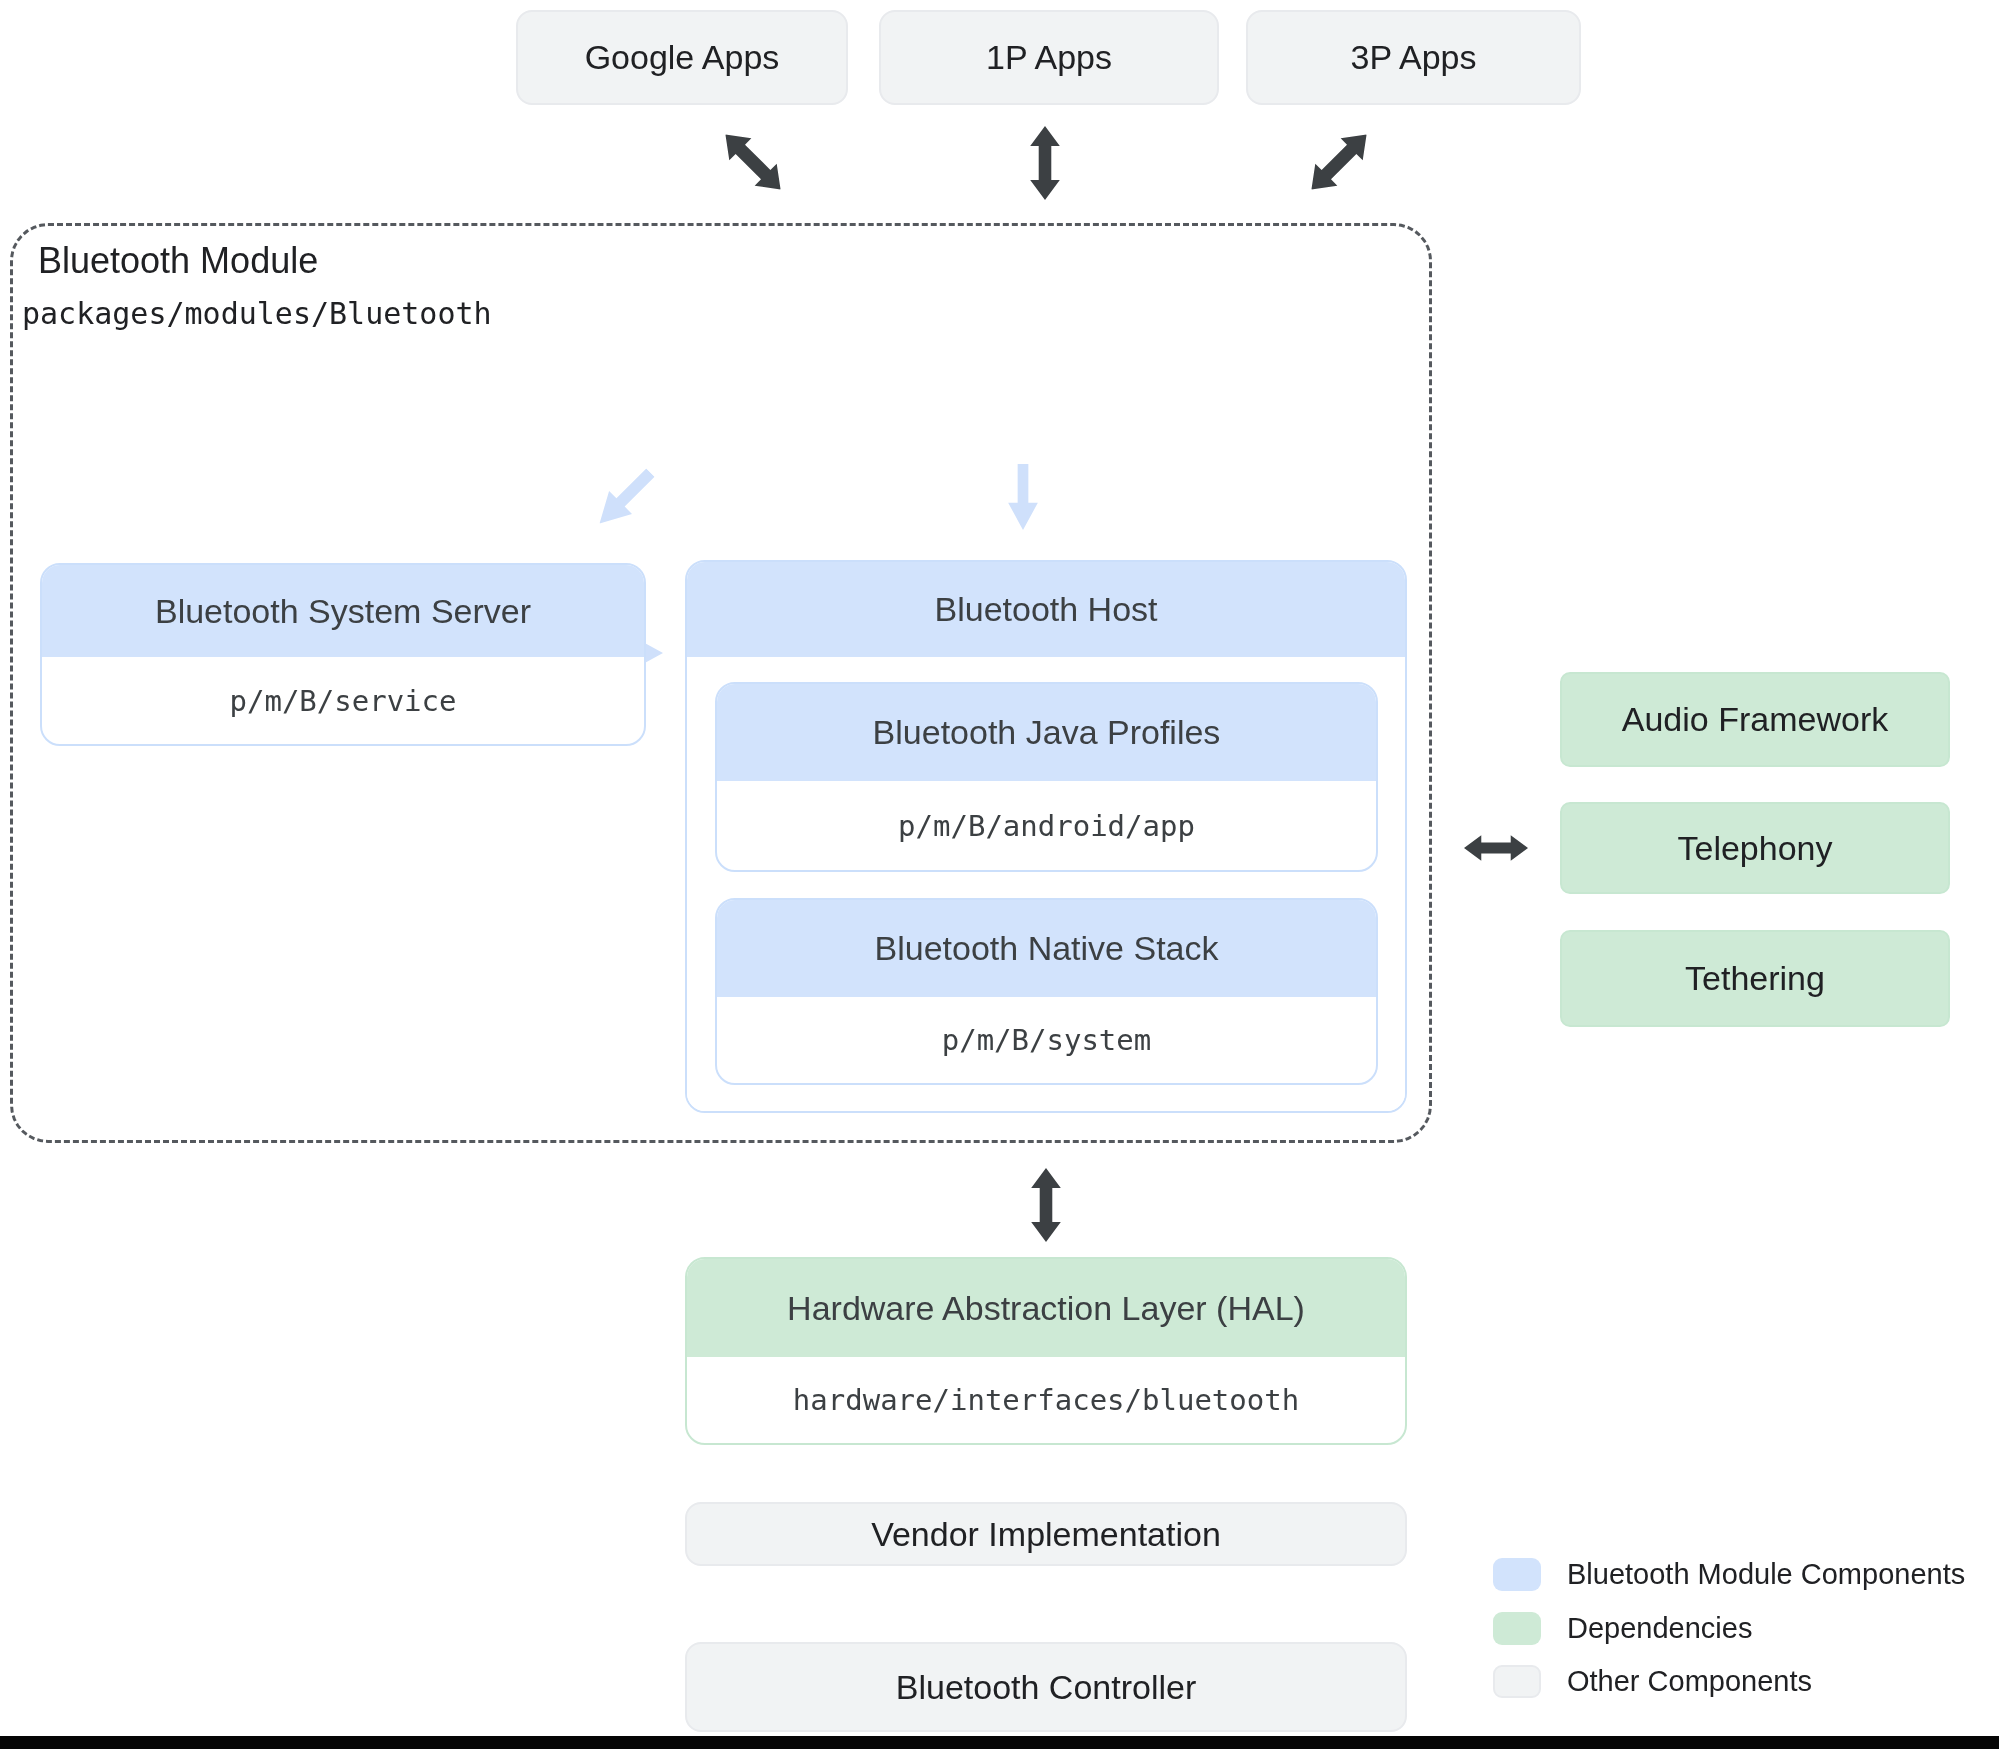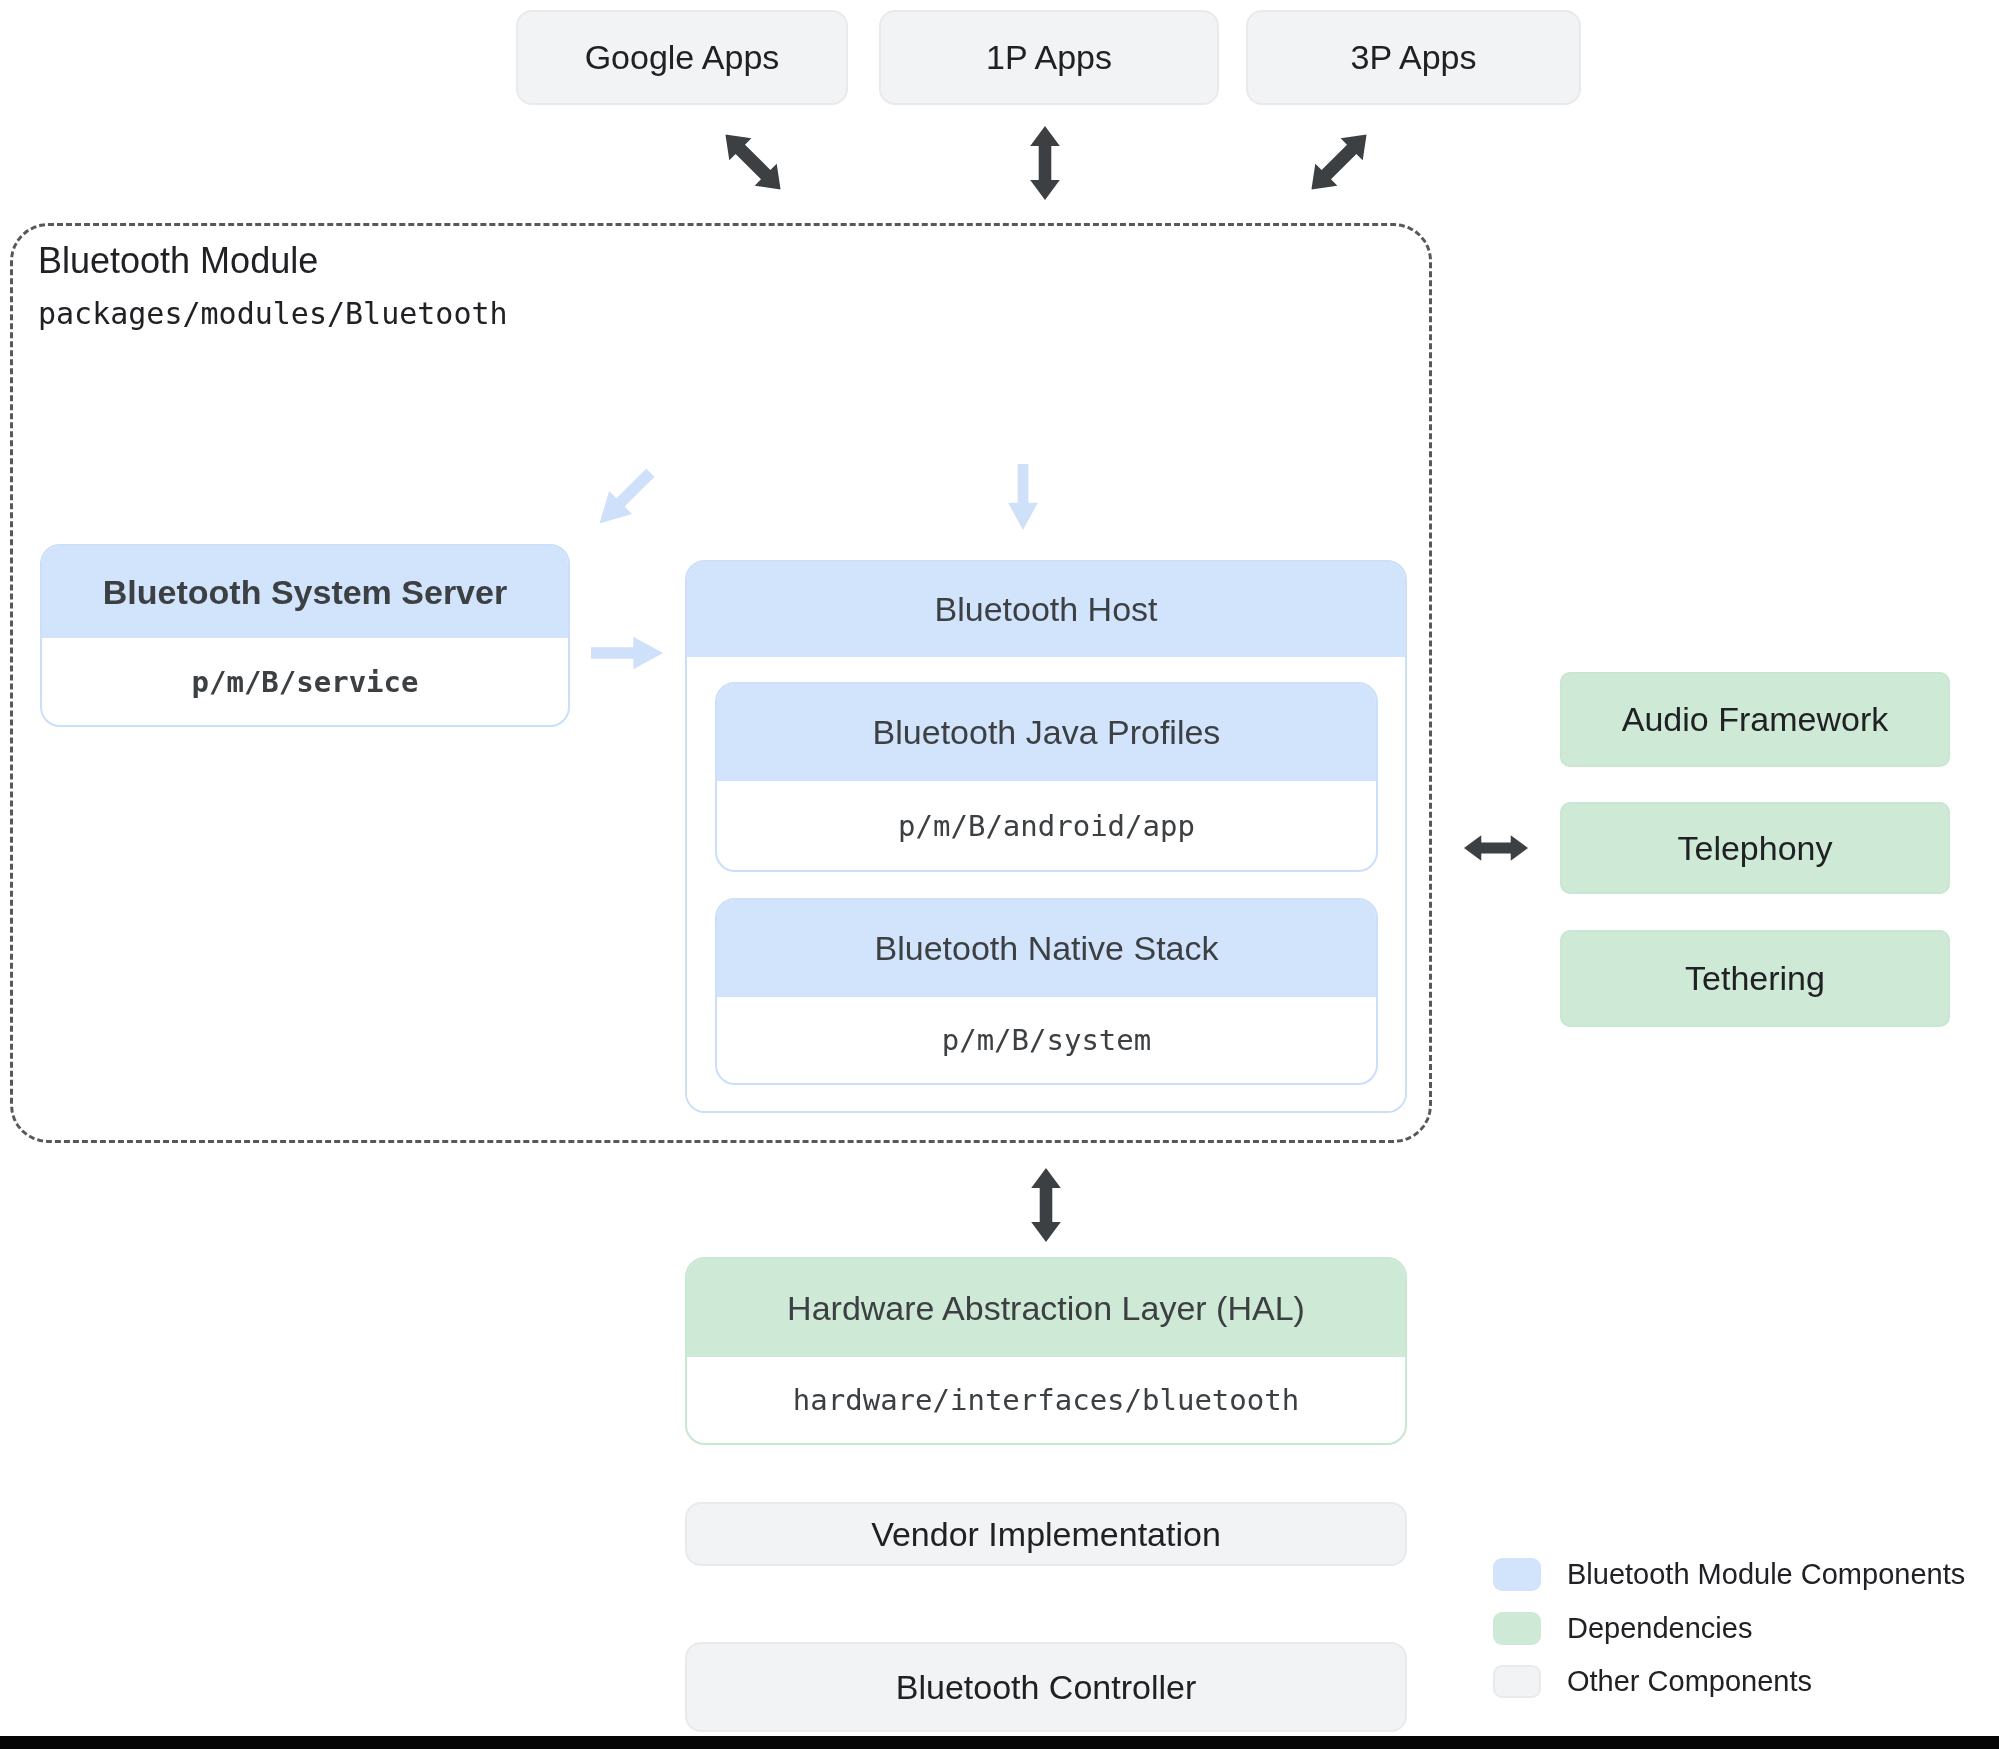--- a/index.html
+++ b/index.html
@@ -62,21 +62,21 @@
     box-sizing:border-box;
     border:3px dashed #55595e;
     border-radius:38px;
     pointer-events:none;
   }
   .module-title{
     position:absolute;left:38px;top:240px;
     font-size:36px;color:#202124;
   }
   .module-path{
-    position:absolute;left:38px;top:296px;
+    position:absolute;left:22px;top:296px;
     font-family:"DejaVu Sans Mono", monospace;
     font-size:30px;color:#202124;
   }
   
   .arr{position:absolute;line-height:0;}
   .arr svg{display:block;width:100%;height:100%;}
   
   .legend-row{position:absolute;display:flex;align-items:center;}
   .legend-swatch{
     width:48px;height:33px;border-radius:9px;
@@ -135,21 +135,21 @@
     <svg viewBox="0 0 40 80">
         <polygon points="13.5,0 26.5,0 26.5,47 38,47 20,80 2,47 13.5,47" fill="#cfe0fb"></polygon>
       </svg>
   </div>
   <div class="arr" style="left:591px;top:635px;width:72px;height:36px;">
     <svg viewBox="0 0 80 40">
         <polygon points="0,13.5 47,13.5 47,2 80,20 47,38 47,26.5 0,26.5" fill="#cfe0fb"></polygon>
       </svg>
   </div>
 
-  <div class="tt blue" style="left:40px;top:544px;width:530px;height:183px;font-weight:bold;">
+  <div class="tt blue" style="left:40px;top:563px;width:606px;height:183px;">
     <div class="tt-head" style="height:92px;">Bluetooth System Server</div>
     <div class="tt-body">p/m/B/service</div>
   </div>
 
   <div class="tt blue" style="left:685px;top:560px;width:722px;height:553px;">
     <div class="tt-head" style="height:95px;">Bluetooth Host</div>
     <div class="host-body">
       <div class="tt blue" style="left:28px;top:25px;width:663px;height:190px;">
         <div class="tt-head" style="height:97px;">Bluetooth Java Profiles</div>
         <div class="tt-body">p/m/B/android/app</div>

